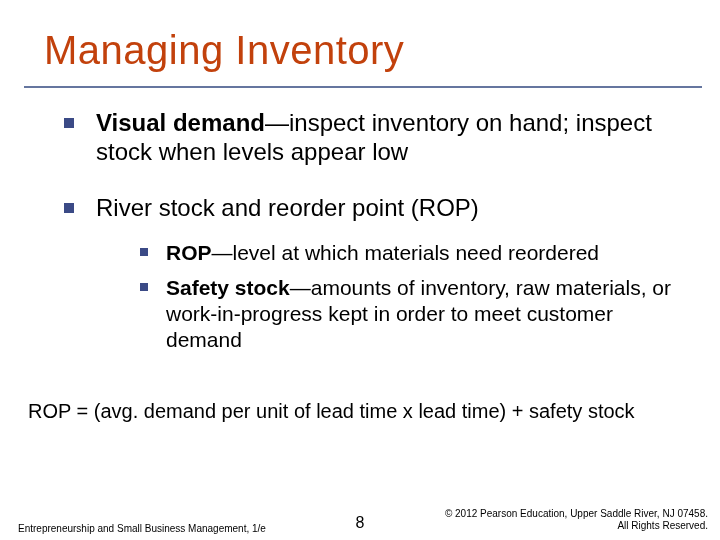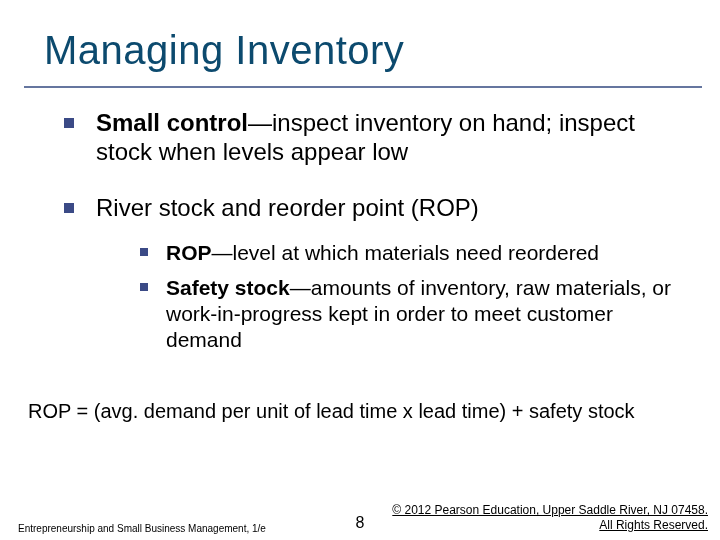--- a/index.html
+++ b/index.html
@@ -17,21 +17,21 @@
     width: 720px;
     height: 540px;
     position: relative;
     box-sizing: border-box;
   }
   .title {
     position: absolute;
     left: 44px;
     top: 28px;
     font-size: 40px;
-    color: #0c4a6e;
+    color: #c2410c;
     font-family: Verdana, Geneva, sans-serif;
     letter-spacing: 0.5px;
   }
   .title-underline {
     position: absolute;
     left: 24px;
     right: 18px;
     top: 86px;
     height: 0;
     border-bottom: 2px solid #65769f;
@@ -95,39 +95,38 @@
     position: absolute;
     left: 50%;
     transform: translateX(-50%);
     bottom: 8px;
     font-size: 16px;
   }
   .footer-right {
     position: absolute;
     right: 12px;
     bottom: 8px;
-    font-size: 12px;
+    font-size: 10px;
     text-align: right;
     line-height: 1.2;
-    text-decoration: underline;
   }
 </style>
 </head>
 <body>
 
 <div class="slide">
 
   <div class="title">Managing Inventory</div>
   <div class="title-underline"></div>
 
   <div class="body">
 
     <div class="l1">
       <span class="bullet"></span>
-      <span><strong>Small control</strong><span>—inspect inventory on hand; inspect stock when levels appear low</span></span>
+      <span><strong>Visual demand</strong><span>—inspect inventory on hand; inspect stock when levels appear low</span></span>
     </div>
 
     <div class="l1">
       <span class="bullet"></span>
       <span>River stock and reorder point (ROP)</span>
 
       <div class="l2-wrap">
         <div class="l2">
           <span class="bullet"></span>
           <span><strong>ROP</strong><span>—level at which materials need reordered</span></span>

